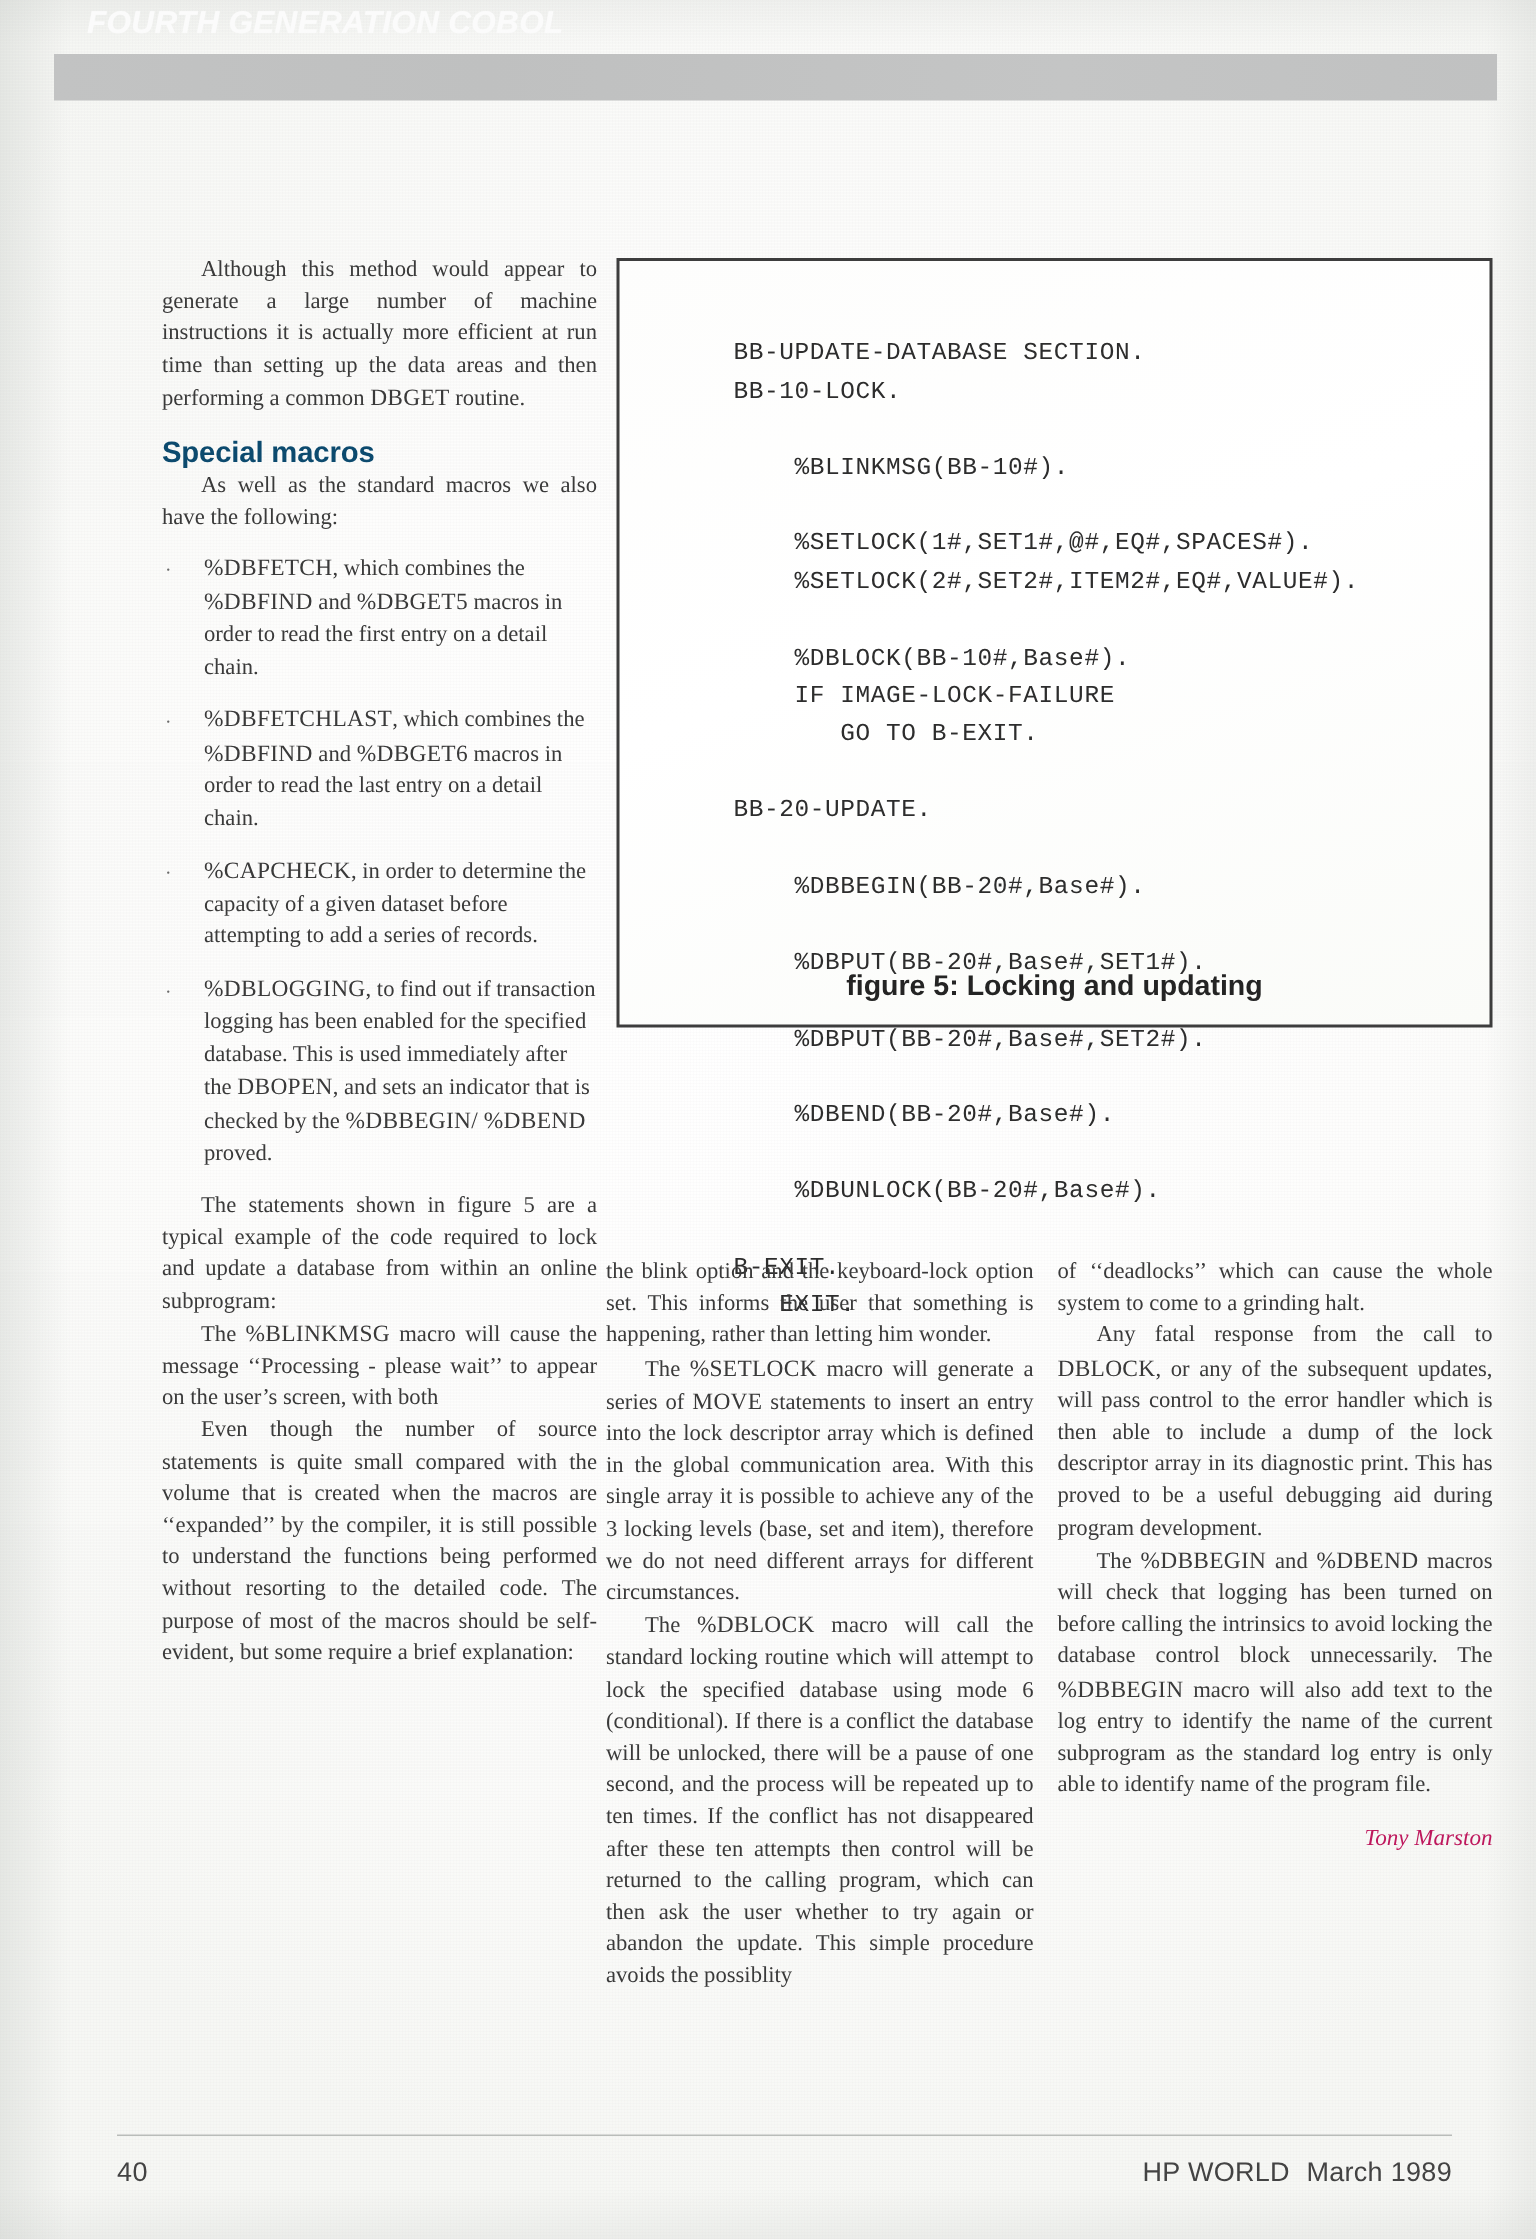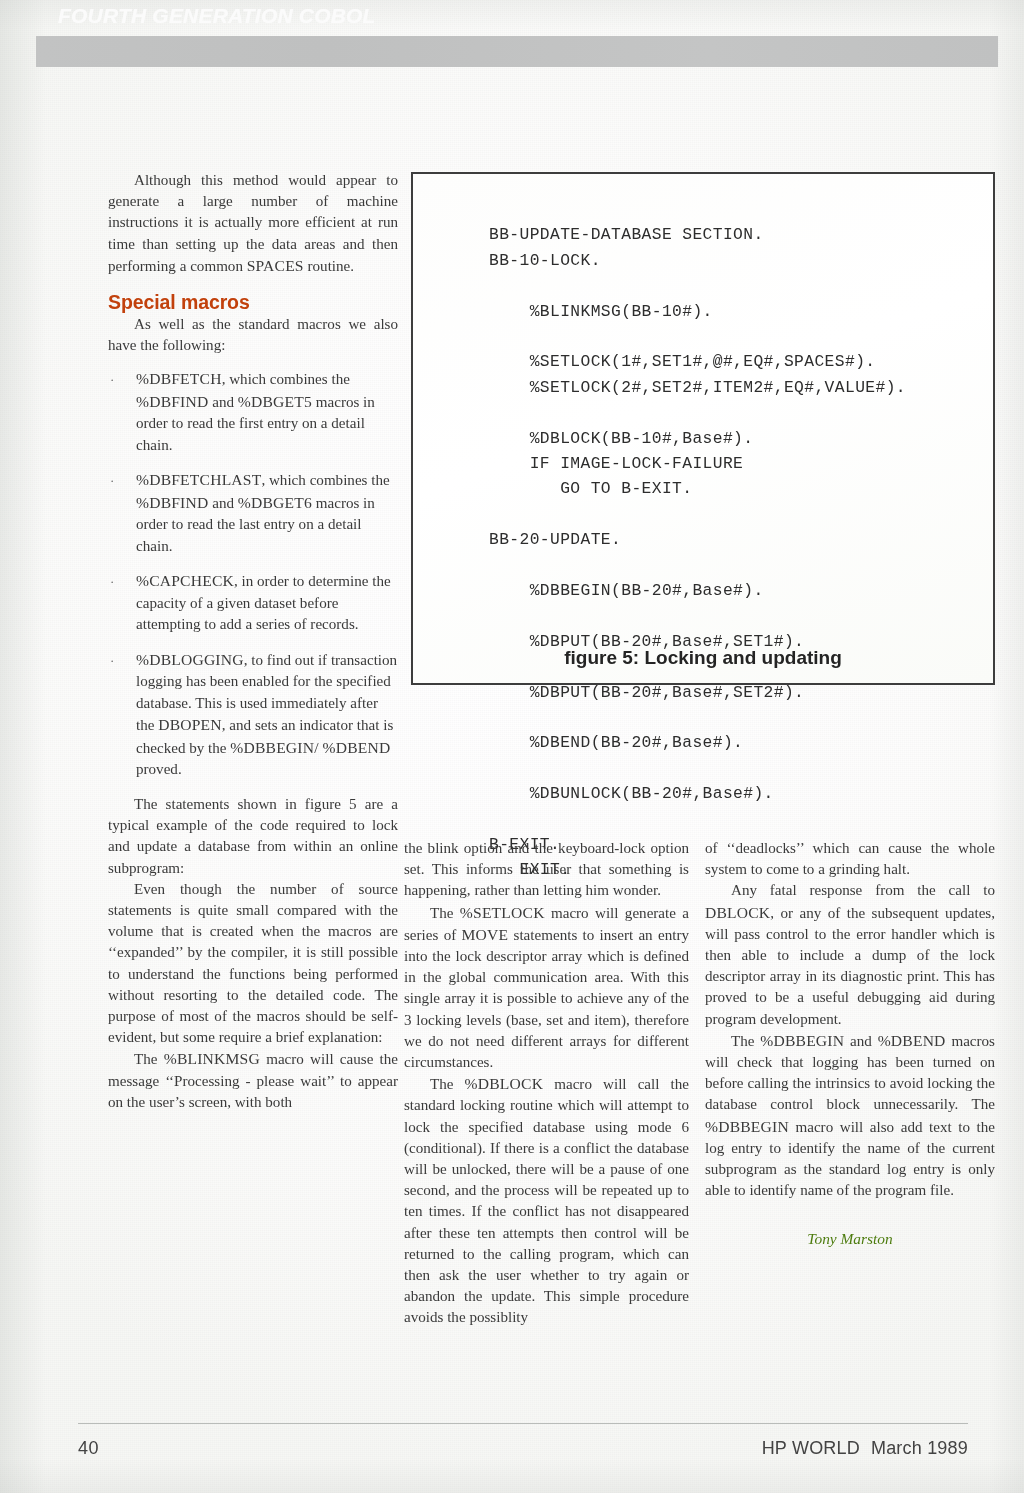--- a/index.html
+++ b/index.html
@@ -90,21 +90,21 @@
     font-variant: small-caps;
     letter-spacing: .2px;
     font-size: 15.6px;
   }
 
   h2.sect {
     font-family: "Liberation Sans", sans-serif;
     font-weight: bold;
     font-size: 19.5px;
     line-height: 23px;
-    color: #c2410c;
+    color: #0c4a6e;
     margin: 14px 0 0 0;
     text-align: left;
     letter-spacing: -.1px;
   }
 
   ul.macro-list {
     list-style: none;
     margin: 12px 0 0 0;
     padding: 0;
   }
@@ -152,25 +152,25 @@
     bottom: 14px;
     text-align: center;
     font-family: "Liberation Sans", sans-serif;
     font-weight: bold;
     font-size: 19px;
     color: #242424;
   }
 
   
   .byline {
-    margin-top: 27px;
-    text-align: center;
+    margin-top: 14px;
+    text-align: right;
     font-style: italic;
     font-size: 15.4px;
-    color: #4d7c0f;
+    color: #be185d;
   }
 
   
   .footer-rule {
     position: absolute;
     left: 78px;
     top: 1423px;
     width: 890px;
     height: 1px;
     background: #b9bcb9;
@@ -196,39 +196,39 @@
 
 <div class="page"></div>
 <div class="grain"></div>
 <div class="edge-shade"></div>
 
 <div class="banner"></div>
 <div class="banner-title">FOURTH GENERATION COBOL</div>
 
 <div class="col col-left">
   <div id="left-paras">
-      <p class="ind"><span>Although this method would appear to generate a large number of machine instructions it is actually more efficient at run time than setting up the data areas and then performing a common </span><span class="sc">SPACES</span><span> routine.</span></p>
+      <p class="ind"><span>Although this method would appear to generate a large number of machine instructions it is actually more efficient at run time than setting up the data areas and then performing a common </span><span class="sc">DBGET</span><span> routine.</span></p>
     </div>
 
   <h2 class="sect">Special macros</h2>
   <div id="left-after1">
       <p class="ind"><span>As well as the standard macros we also have the following:</span></p>
     </div>
 
   <ul class="macro-list" id="macro-list">
       <li><span class="bullet">·</span><span class="sc">%DBFETCH</span><span>, which combines the </span><span class="sc">%DBFIND</span><span> and </span><span class="sc">%DBGET5</span><span> macros in order to read the first entry on a detail chain.</span></li>
       <li><span class="bullet">·</span><span class="sc">%DBFETCHLAST</span><span>, which combines the </span><span class="sc">%DBFIND</span><span> and </span><span class="sc">%DBGET6</span><span> macros in order to read the last entry on a detail chain.</span></li>
       <li><span class="bullet">·</span><span class="sc">%CAPCHECK</span><span>, in order to determine the capacity of a given dataset before attempting to add a series of records.</span></li>
       <li><span class="bullet">·</span><span class="sc">%DBLOGGING</span><span>, to find out if transaction logging has been enabled for the specified database. This is used immediately after the </span><span class="sc">DBOPEN</span><span>, and sets an indicator that is checked by the </span><span class="sc">%DBBEGIN/</span><span> </span><span class="sc">%DBEND</span><span> proved.</span></li>
     </ul>
 
   <div id="left-after2">
       <p class="ind"><span>The statements shown in figure 5 are a typical example of the code required to lock and update a database from within an online subprogram:</span></p>
+      <p class="ind"><span>The </span><span class="sc">%BLINKMSG</span><span> macro will cause the message ‘‘Processing - please wait’’ to appear on the user’s screen, with both</span></p>
       <p class="ind"><span>Even though the number of source statements is quite small compared with the volume that is created when the macros are ‘‘expanded’’ by the compiler, it is still possible to understand the functions being performed without resorting to the detailed code. The purpose of most of the macros should be self-evident, but some require a brief explanation:</span></p>
-      <p class="ind"><span>The </span><span class="sc">%BLINKMSG</span><span> macro will cause the message ‘‘Processing - please wait’’ to appear on the user’s screen, with both</span></p>
     </div>
 </div>
 
 <div class="figure-box">
   <pre class="code">BB-UPDATE-DATABASE SECTION.
 BB-10-LOCK.
 
     %BLINKMSG(BB-10#).
 
     %SETLOCK(1#,SET1#,@#,EQ#,SPACES#).

